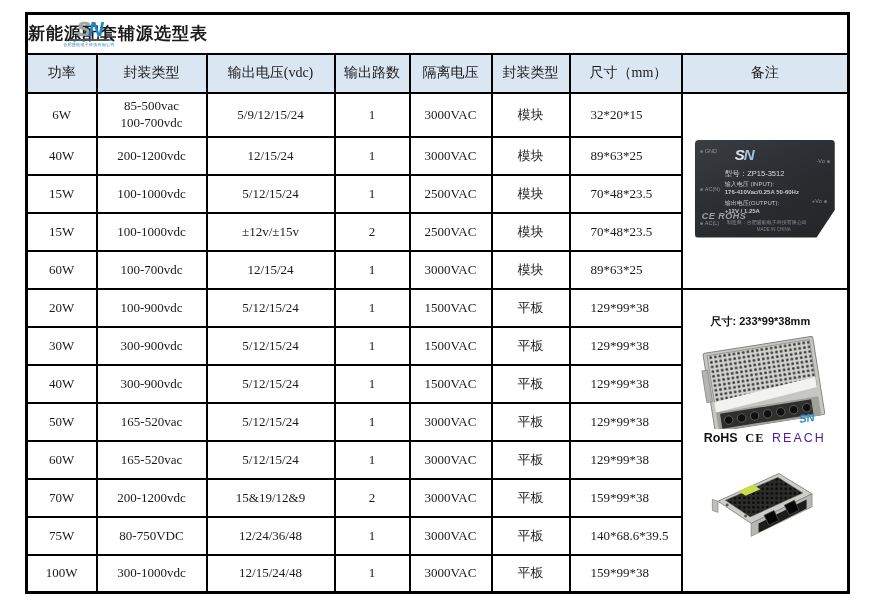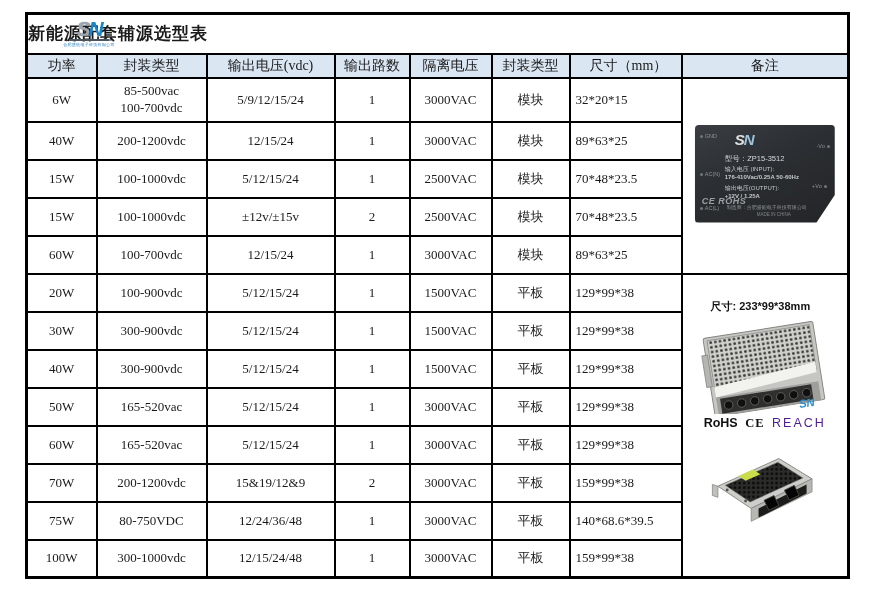--- a/index.html
+++ b/index.html
@@ -27,27 +27,27 @@
     font-weight:bold; font-size:17px; letter-spacing:1px; }
   .logo { position:absolute; left:26px; top:3px; width:70px; text-align:center; line-height:1; }
   .logo-sn { font-family:"Liberation Sans","DejaVu Sans",sans-serif;
     font-style:italic; font-weight:bold; font-size:21px; letter-spacing:-2px; }
   .logo-s { color:#9fa8b0; text-shadow:0 0 1px #5e6a73; }
   .logo-n { color:#1b85c6; }
   .logo-underline { width:40px; height:2px; background:#4a5560; margin:0 auto; border-radius:1px; }
   .logo-company { font-size:4px; color:#2a7fc0; margin-top:2px; letter-spacing:.3px; white-space:nowrap; }
 
   
-  tr.r-head { height:24px; background:#dae6f2; }
+  tr.r-head { height:39px; background:#dae6f2; }
   tr.r-head th { font-size:14px; }
   th.h-size { text-align:left; padding-left:19px; }
 
   
   tr.r { height:38px; } tr.r-tall { height:44px; }
-  td.c-size { text-align:left; padding-left:5px; }
+  td.c-size { text-align:left; padding-left:20px; }
   td.pre { white-space:pre-line; line-height:1.25; }
 
   
   td.rem { background:#fff; padding:0; }
 
   
   .module-img { display:inline-block; }
   .module-body {
     position:relative; width:140px; height:98px;
     background:linear-gradient(155deg,#3a3e42 0%,#2c2f33 40%,#232527 100%);

